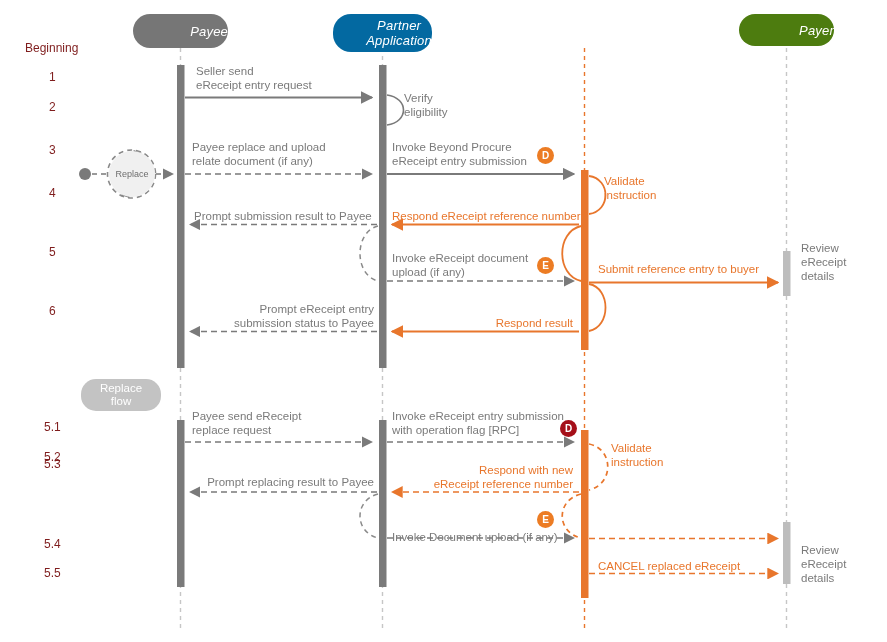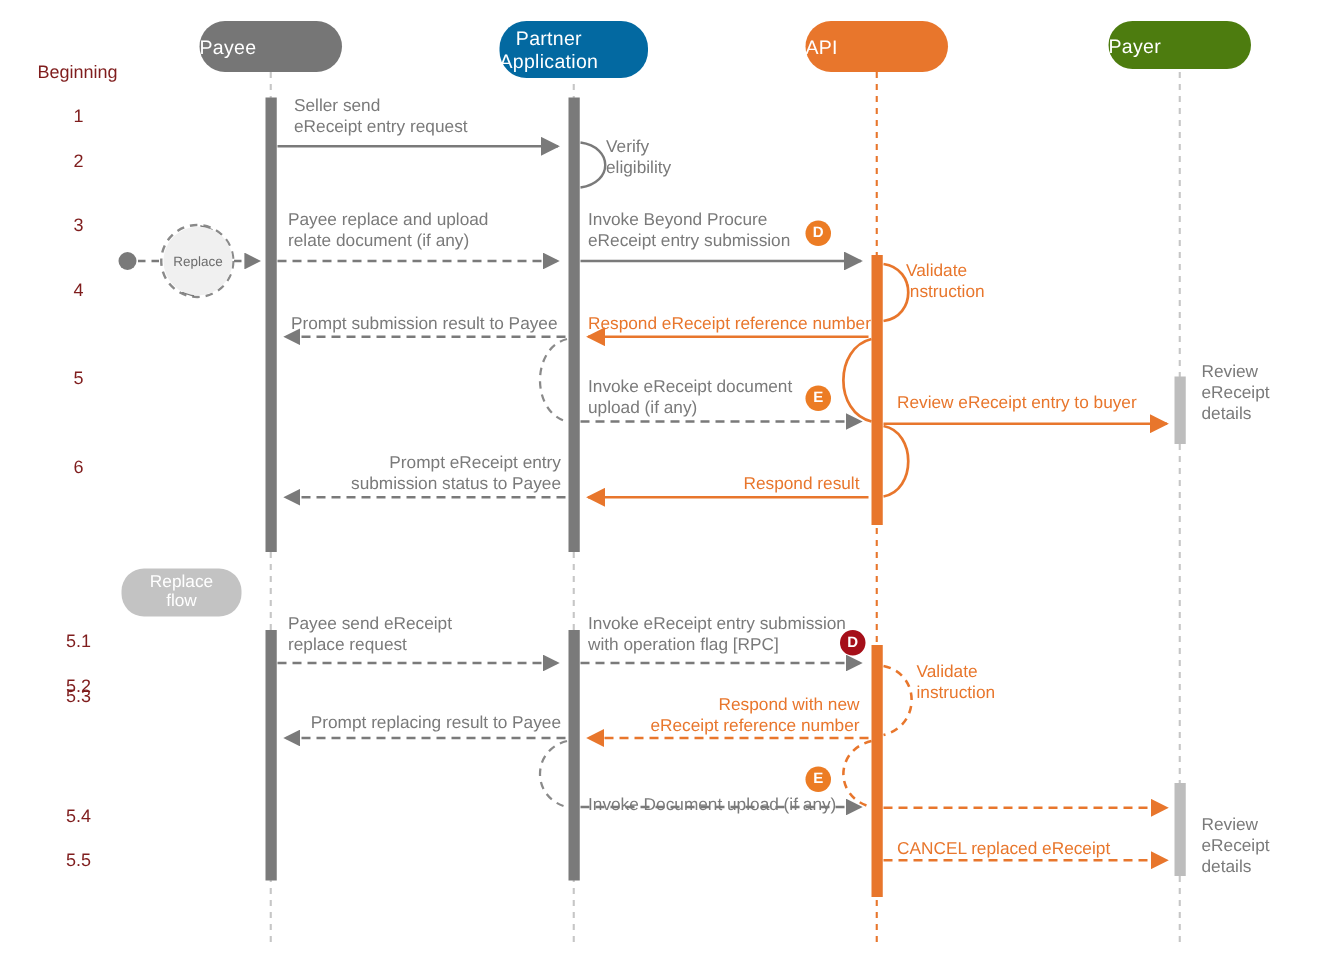--- a/index.html
+++ b/index.html
@@ -6,23 +6,24 @@
   body{
     font-family:"Liberation Sans","DejaVu Sans",sans-serif;
     width:887px;height:642px;position:relative;overflow:hidden;
     -webkit-font-smoothing:antialiased;
   }
   #stage{position:absolute;left:0;top:0;width:887px;height:642px;}
   svg#diagram{position:absolute;left:0;top:0;width:887px;height:642px;}
 
   .actor-box{
     position:absolute;border-radius:18px;display:flex;
-    align-items:center;justify-content:flex-start;text-align:center;
+    align-items:center;justify-content:flex-end;text-align:center;
     color:#ffffff;font-size:13px;line-height:15px;font-weight:400;
     letter-spacing:.2px;
+    font-style:italic;
   }
   .lbl{
     position:absolute;color:#7a7a7a;font-size:11.5px;line-height:14px;
     white-space:pre-line;
   }
   .lbl.orange{color:#E8762C;}
   .lbl.right{text-align:right;}
   .step{
     position:absolute;color:#7f1d1d;font-size:12px;line-height:14px;
     text-align:left;
@@ -193,23 +194,20 @@
 
   <div class="actor-box" style="left:133px;top:14px;width:95px;height:34px;background:#767676;">
     <span>Payee</span>
   </div>
 
   <div class="actor-box" style="left:333px;top:14px;width:99px;height:38px;background:#0369a1;white-space:pre-line;">
     <span style="white-space:pre-line;">Partner
 Application</span>
   </div>
 
-  <div class="actor-box" style="left:537px;top:14px;width:95px;height:34px;background:#E8762C;">
-    <span>API</span>
-  </div>
 
   <div class="actor-box" style="left:739px;top:14px;width:95px;height:32px;background:#4d7c0f;">
     <span>Payer</span>
   </div>
 
   <div class="step" style="left:25px;top:41px;">Beginning</div>
 
   <div class="step" style="left:49px;top:70px;">1</div>
   <div class="step" style="left:49px;top:100px;">2</div>
   <div class="step" style="left:49px;top:143px;">3</div>
@@ -251,21 +249,21 @@
 
   <div class="lbl" style="left:194px;top:209px;">Prompt submission result to Payee</div>
 
   <div class="lbl orange" style="left:392px;top:209px;">Respond eReceipt reference number</div>
 
   <div class="lbl" style="left:392px;top:251px;">Invoke eReceipt document
 upload (if any)</div>
 
   <div class="badge orange" style="left:537px;top:257px;">E</div>
 
-  <div class="lbl orange" style="left:598px;top:262px;">Review eReceipt entry to buyer</div>
+  <div class="lbl orange" style="left:598px;top:262px;">Submit reference entry to buyer</div>
 
   <div class="lbl" style="left:801px;top:241px;">Review
 eReceipt
 details</div>
 
   <div class="lbl right" style="left:199px;top:302px;width:175px;">Prompt eReceipt entry
 submission status to Payee</div>
 
   <div class="lbl orange right" style="left:404px;top:316px;width:169px;">Respond result</div>
 

